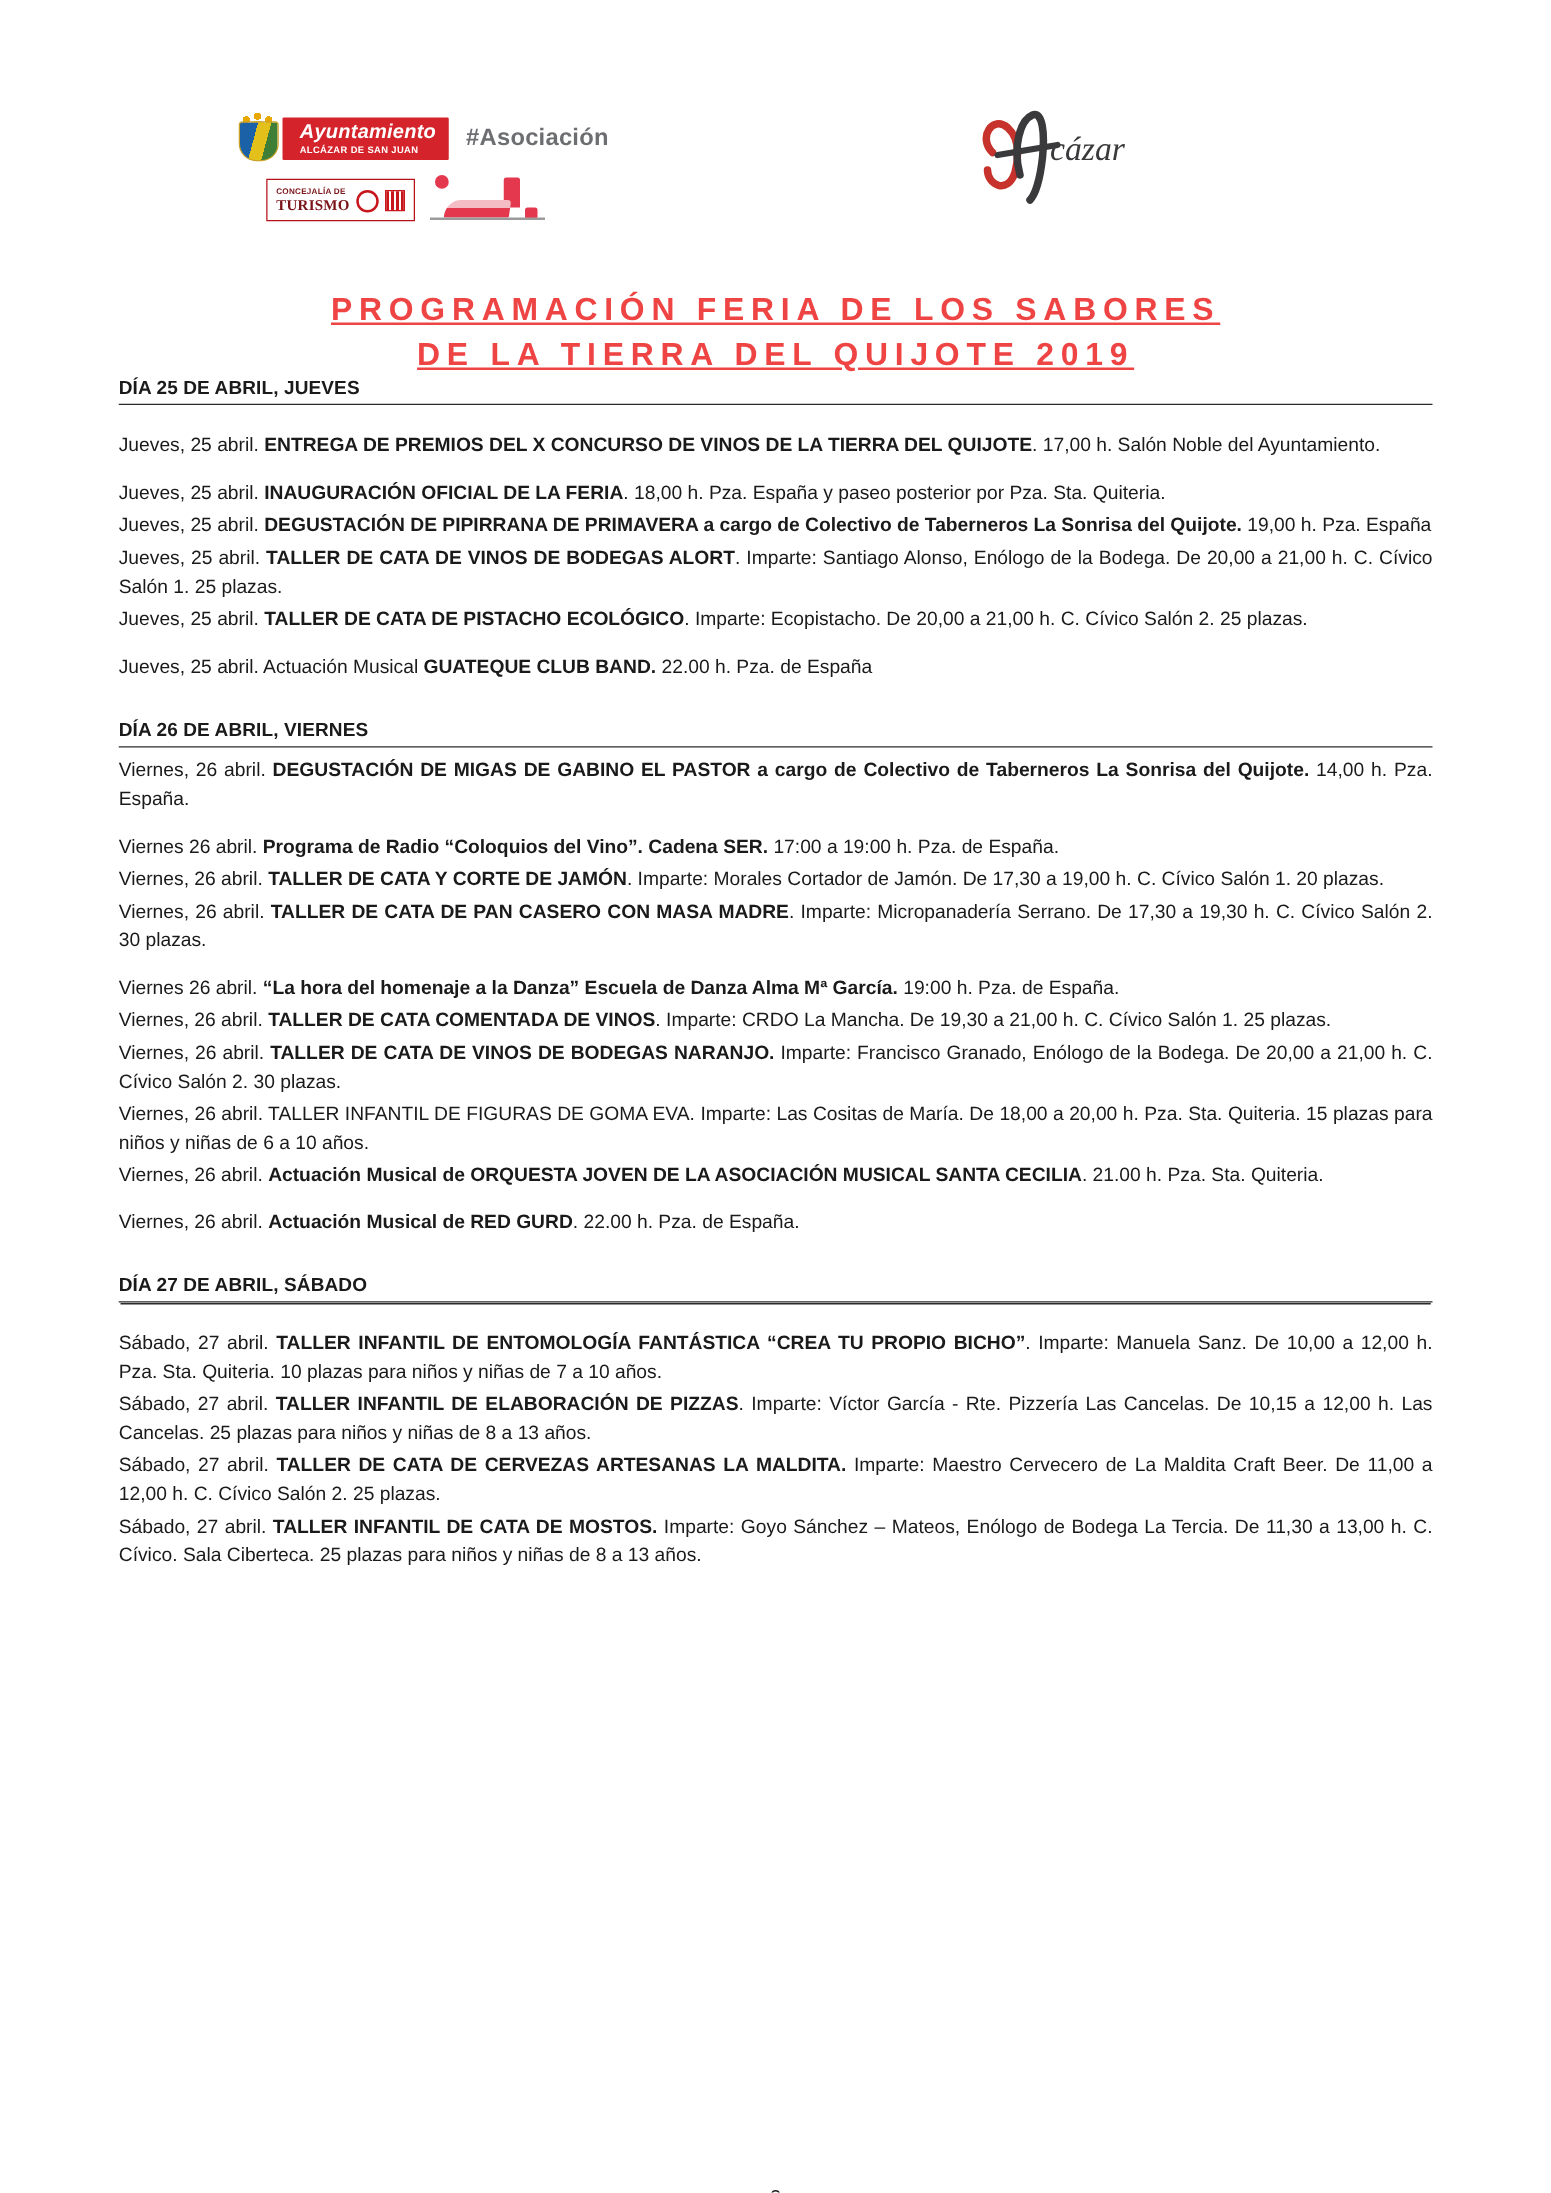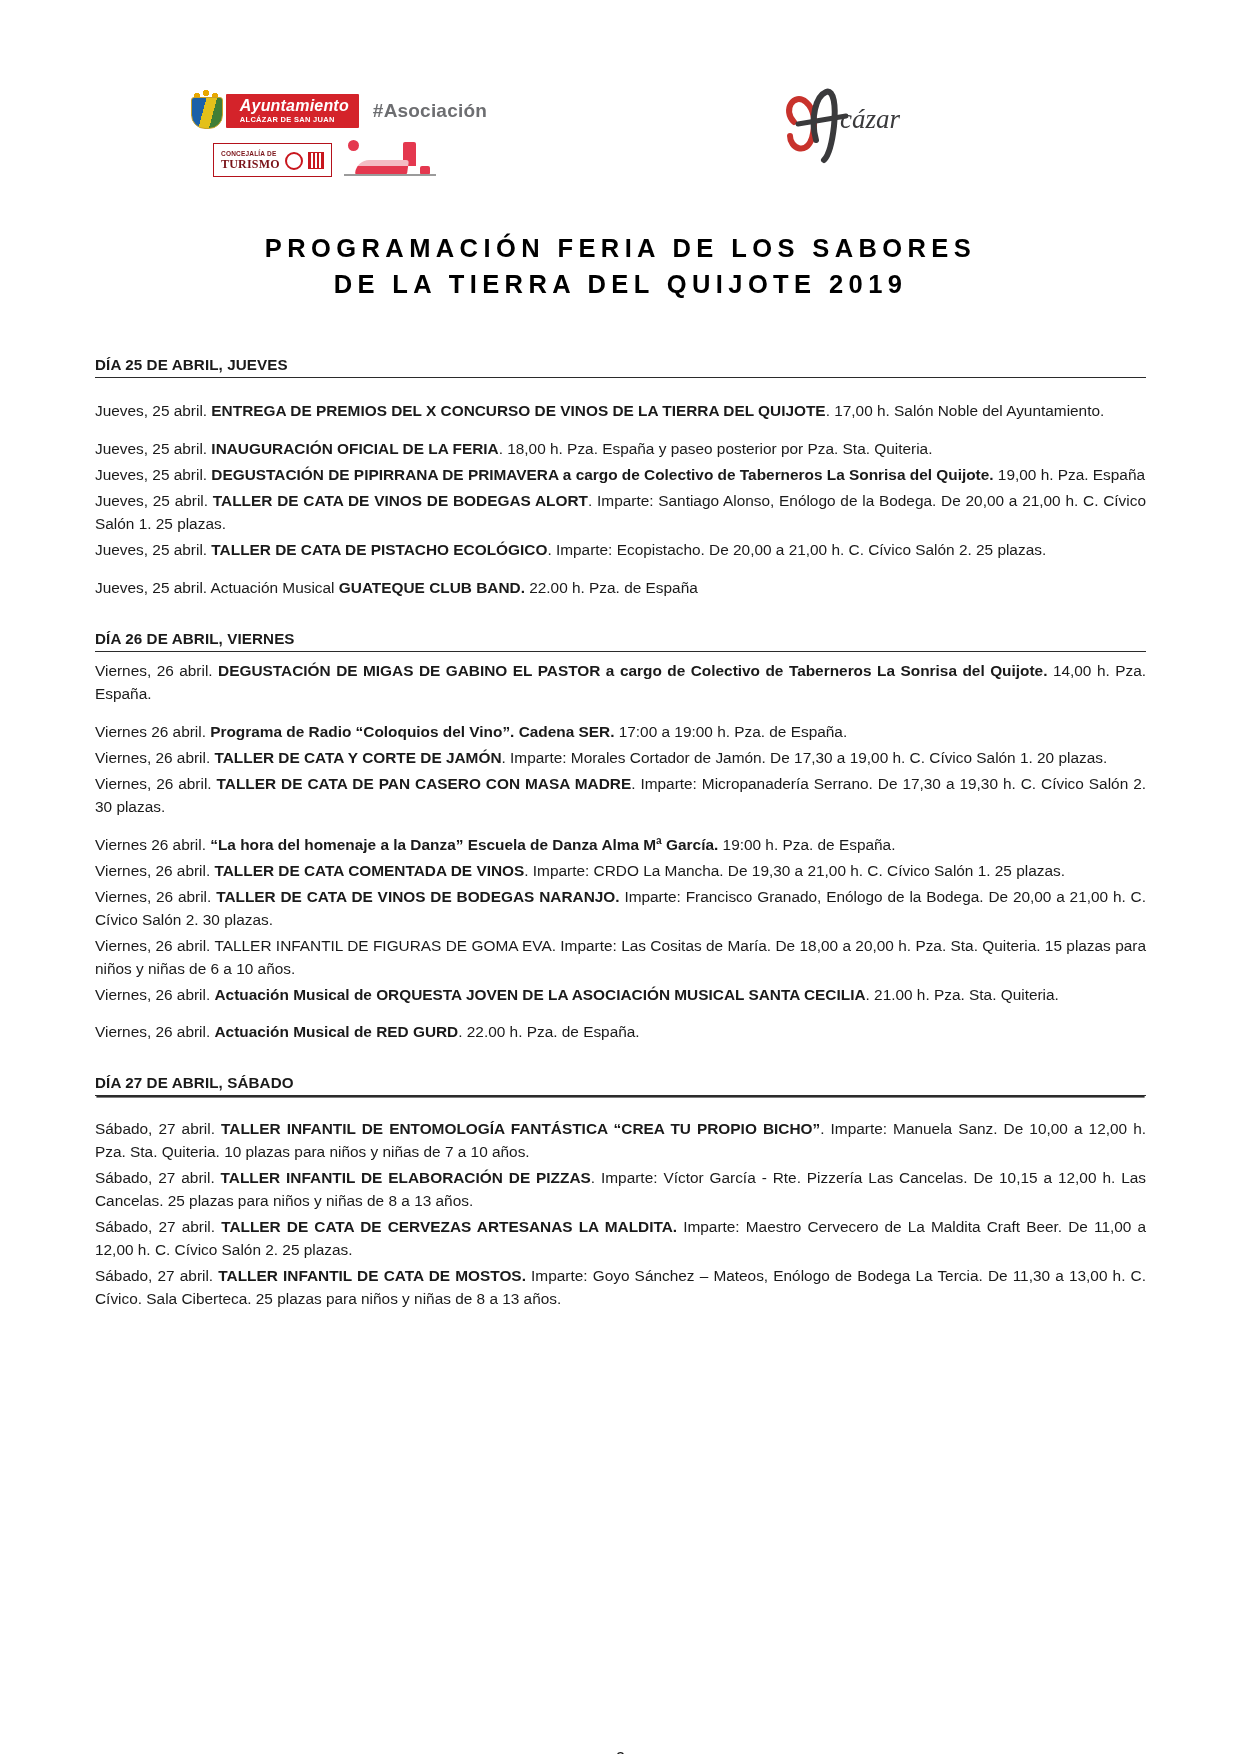--- a/index.html
+++ b/index.html
@@ -187,32 +187,33 @@
     right: 210px;
     top: 4px;
     width: 160px;
     height: 86px;
   }
   .logo-right .svgwrap { display:block; }
 
   
   .doc-title {
     text-align: center;
-    color: #000000;
+    color: #ef4444;
     font-size: 25.5px;
     font-weight: bold;
     letter-spacing: 5.4px;
     line-height: 1.42;
     margin-top: 22px;
     font-stretch: condensed;
+    text-decoration: underline;
   }
   .doc-title .ln { display: block; white-space: pre; }
 
   
-  .content { margin-top: 54px; }
+  .content { }
 
   .day-header {
     font-size: 15.2px;
     font-weight: bold;
     letter-spacing: .1px;
     padding-bottom: 4px;
     border-bottom: 1.6px solid #2b2b2b;
     margin-bottom: 0;
   }
   .day-header.dbl {

